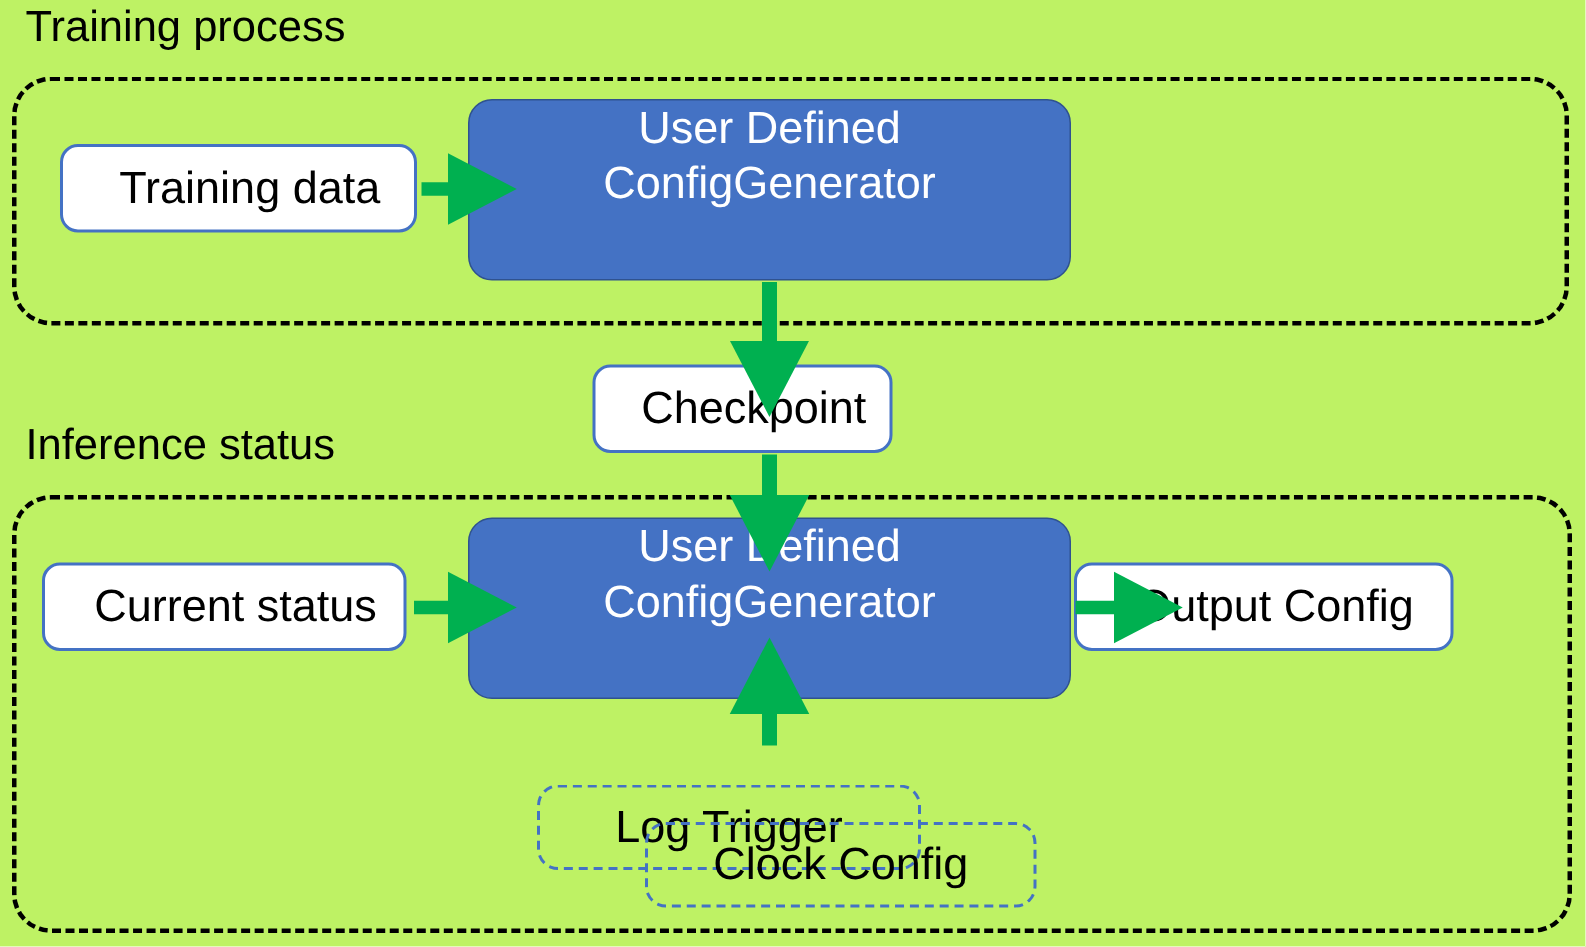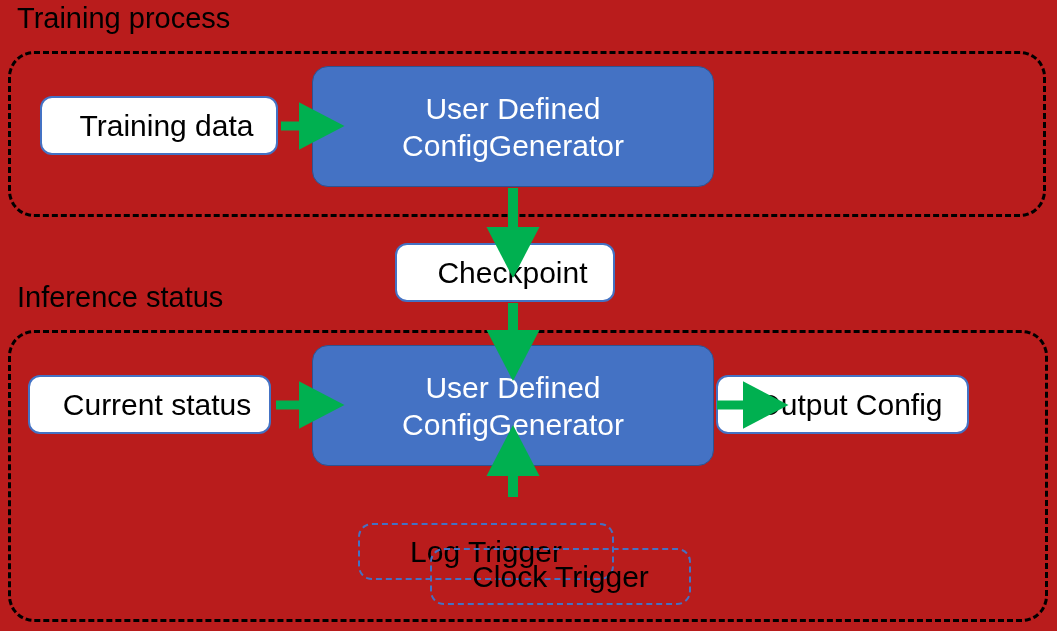--- a/index.html
+++ b/index.html
@@ -9,21 +9,21 @@
     background: #ffffff;
   }
   body {
     font-family: "Liberation Sans", sans-serif;
     -webkit-font-smoothing: antialiased;
   }
   #canvas {
     position: relative;
     width: 1057px;
     height: 631px;
-    background: #b91c1c;
+    background: #bef264;
     overflow: hidden;
   }
 
   
   .group-box {
     position: absolute;
     border: 3px dashed #000000;
     border-radius: 26px;
     box-sizing: border-box;
     background: transparent;
@@ -58,21 +58,20 @@
   
   .process-box {
     position: absolute;
     box-sizing: border-box;
     background: #4472C4;
     border: 1.5px solid #2F528F;
     border-radius: 16px;
     display: flex;
     flex-direction: column;
     align-items: center;
-    justify-content: center;
     color: #ffffff;
     font-size: 30px;
     line-height: 37px;
     white-space: nowrap;
   }
   .process-box .pline {
     display: block;
   }
 
   
@@ -112,21 +111,21 @@
 
   <div class="data-box" style="left:40px; top:96px; width:238px; height:59px;">
     <span>Training data</span>
   </div>
 
   <div class="process-box" style="left:312px; top:66px; width:402px; height:121px;">
     <span class="pline">User Defined</span>
     <span class="pline">ConfigGenerator</span>
   </div>
 
-  <div class="data-box" style="left:395px; top:243px; width:220px; height:59px;">
+  <div class="data-box" style="left:395px; top:243px; width:200px; height:59px;">
     <span>Checkpoint</span>
   </div>
 
   <div class="group-label" style="left:17px; top:281px;">Inference status</div>
 
   <div class="group-box" style="left:8px; top:330px; width:1040px; height:292px;"></div>
 
   <div class="data-box" style="left:28px; top:375px; width:243px; height:59px;">
     <span>Current status</span>
   </div>
@@ -138,21 +137,21 @@
 
   <div class="data-box" style="left:716px; top:375px; width:253px; height:59px;">
     <span>Output Config</span>
   </div>
 
   <div class="trigger-box" style="left:358px; top:523px; width:256px; height:57px; z-index:3;">
     <span>Log Trigger</span>
   </div>
 
   <div class="trigger-box" style="left:430px; top:548px; width:261px; height:57px; z-index:4;">
-    <span>Clock Trigger</span>
+    <span>Clock Config</span>
   </div>
 
   <svg id="arrow-layer" viewBox="0 0 1057 631">
     <defs>
       <marker id="ahead" markerWidth="6" markerHeight="6" refX="0.6" refY="3" orient="auto" markerUnits="strokeWidth">
         <path d="M0,0.35 L0,5.65 L5.1,3 z" fill="#00B050"></path>
       </marker>
     </defs>
 
     <g>

